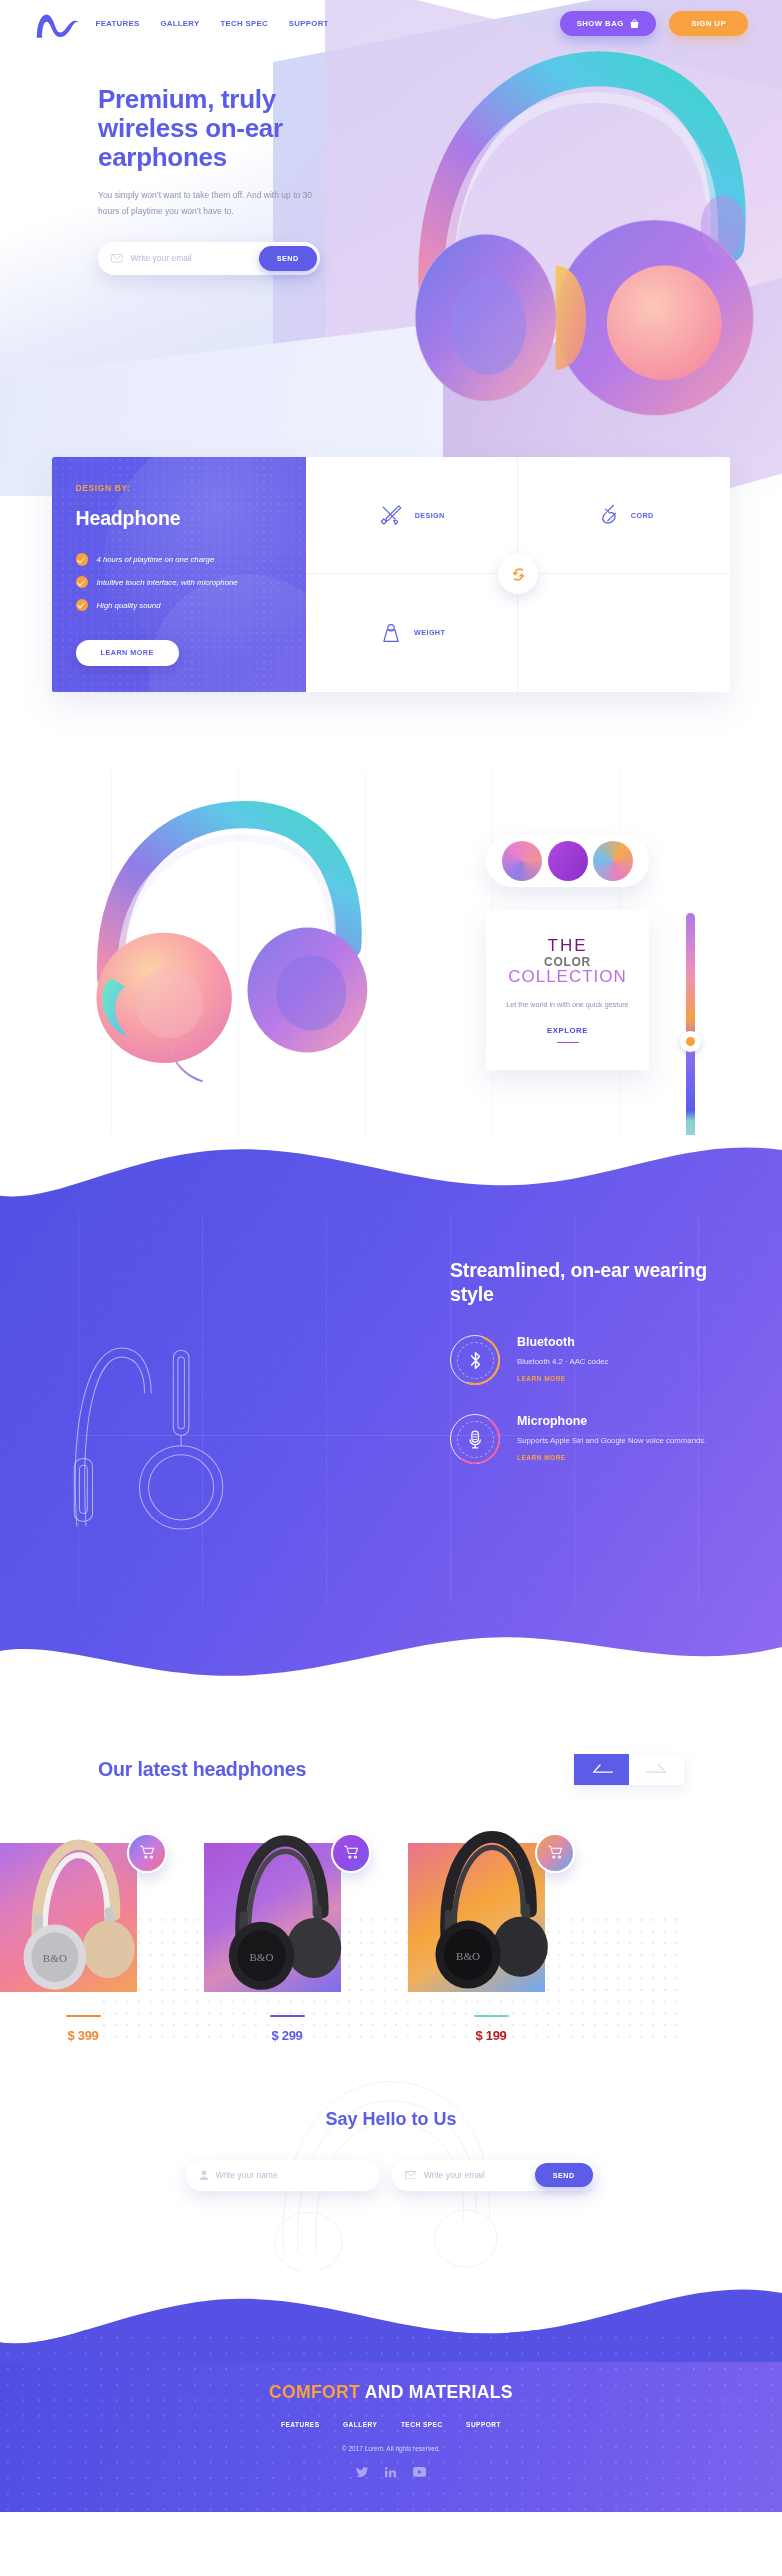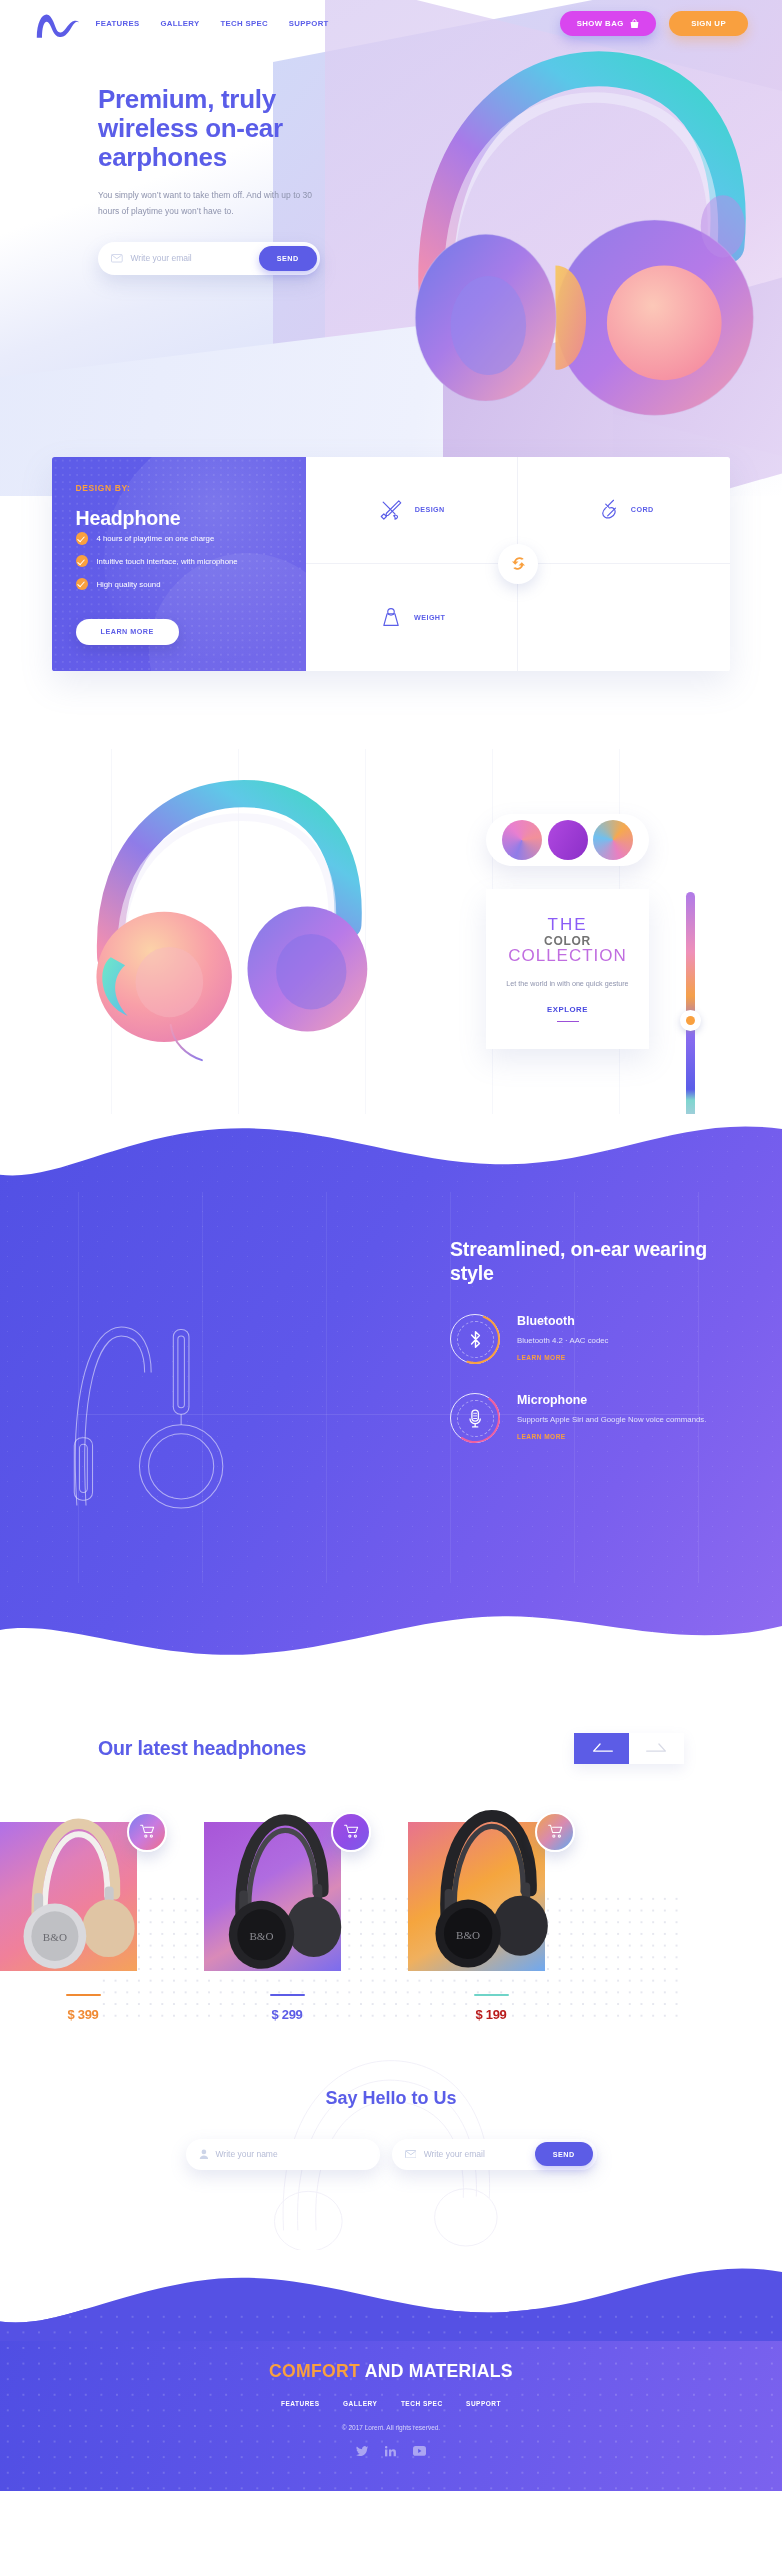--- a/index.html
+++ b/index.html
@@ -49,21 +49,21 @@
   }
   .logo{ width:46px; height:30px; margin-right:15.6px; display:block; }
   .nav-links{ display:flex; align-items:center; gap:21px; }
   .nav-links a{
     font-size:7.8px; font-weight:700; letter-spacing:0.3px;
     color:#5a5de8; text-decoration:none; white-space:nowrap;
   }
   .nav-right{ margin-left:auto; display:flex; align-items:center; gap:13px; }
   .btn-bag{
     display:flex; align-items:center; gap:6.5px;
-    background:#d946ef; color:#fff; border:none; border-radius:14.3px;
+    background:#8b5cf6; color:#fff; border:none; border-radius:14.3px;
     padding:7.8px 17px; font-size:7.8px; font-weight:700; letter-spacing:0.4px;
     box-shadow:0 5.2px 11.7px rgba(92,92,230,.32); cursor:pointer;
   }
   .btn-signup{
     background:#f9a03f; color:#fff; border:none; border-radius:14.3px;
     padding:7.8px 22px; font-size:7.8px; font-weight:700; letter-spacing:0.4px;
     box-shadow:0 5.2px 11.7px rgba(249,160,63,.32); cursor:pointer;
   }
 
   .hero-inner{ position:relative; z-index:20; padding:85px 0 0 98px; width:339px; }
@@ -123,21 +123,21 @@
     border-radius:50%;
     background:radial-gradient(circle at 40% 30%, rgba(255,255,255,.16), rgba(255,255,255,0) 62%);
   }
   .dp-deco2{
     position:absolute; right:-39px; bottom:-78px; width:196px; height:196px;
     border-radius:50%; background:rgba(255,255,255,.07);
   }
   .dp-inner{ position:relative; z-index:3; }
   .design-by{ color:#f9a03f; font-size:8.5px; font-weight:700; letter-spacing:0.6px; }
   .design-h{ font-size:19.6px; font-weight:800; margin-top:14.3px; letter-spacing:-0.2px; }
-  .feat-list{ list-style:none; margin-top:2px; }
+  .feat-list{ list-style:none; margin-top:23px;font-style:italic; }
   .feat-list li{ display:flex; align-items:center; gap:8.5px; margin-bottom:10.4px; font-size:7.8px; }
   .tick{
     width:12.4px; height:12.4px; flex:0 0 12.4px; border-radius:50%;
     background:#f9a03f; position:relative;
   }
   .tick:after{
     content:""; position:absolute; left:3.9px; top:2.6px;
     width:3.3px; height:5.9px; border:solid #fff; border-width:0 1.3px 1.3px 0;
     transform:rotate(42deg);
   }
@@ -177,21 +177,21 @@
     background:#fff; border-radius:26px; box-shadow:0 9px 22px rgba(125,135,190,.18);
     display:flex; align-items:center; justify-content:center; gap:5.2px;
   }
   .swatch{ width:40px; height:40px; border-radius:50%; }
   .color-card{
     position:absolute; left:486px; top:140px; width:163px; height:160px;
     background:#fff; box-shadow:0 11.7px 27px rgba(125,135,190,.16);
     display:flex; flex-direction:column; align-items:center; justify-content:center;
     padding:11.7px 10.4px;
   }
-  .cc-the{ font-size:17px; color:#8b5cf6; letter-spacing:2px; font-weight:400; }
+  .cc-the{ font-size:17px; color:#701a75; letter-spacing:2px; font-weight:400; }
   .cc-color{ font-size:12px; color:#737373; font-weight:800; letter-spacing:0.7px; margin-top:-1.3px;}
   .cc-coll{ font-size:17px; color:#c06de0; letter-spacing:1px; font-weight:300; margin-top:-1.3px;}
   .cc-desc{ font-size:7.2px; color:#8e93ad; margin-top:13px; text-align:center; }
   .cc-explore{ font-size:7.8px; font-weight:700; color:#4949e0; letter-spacing:0.5px; margin-top:17px; cursor:pointer; }
   .cc-rule{ width:22px; height:1.3px; background:#9b4fd8; margin-top:6.5px; }
   .vslider{
     position:absolute; left:686px; top:143px; width:9px; height:274px;
     border-radius:4.6px;
     background:linear-gradient(180deg,#b07ae8 0%,#ef90b9 22%,#f4a04a 38%,#8b6cf0 52%,#5a5de8 72%,#7fd6cf 76%,#c9c4e8 88%,#df8ae8 100%);
   }

